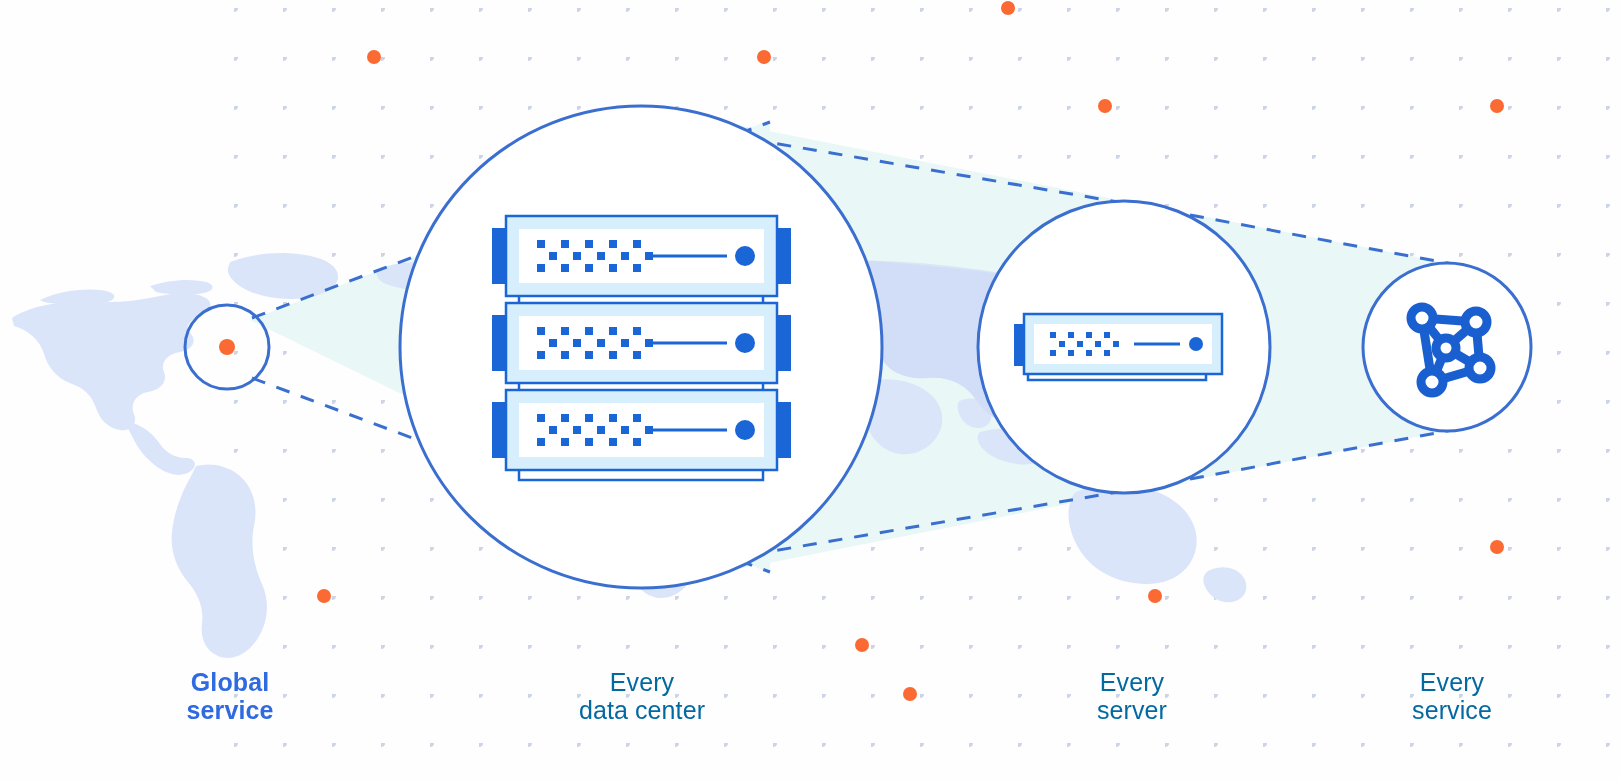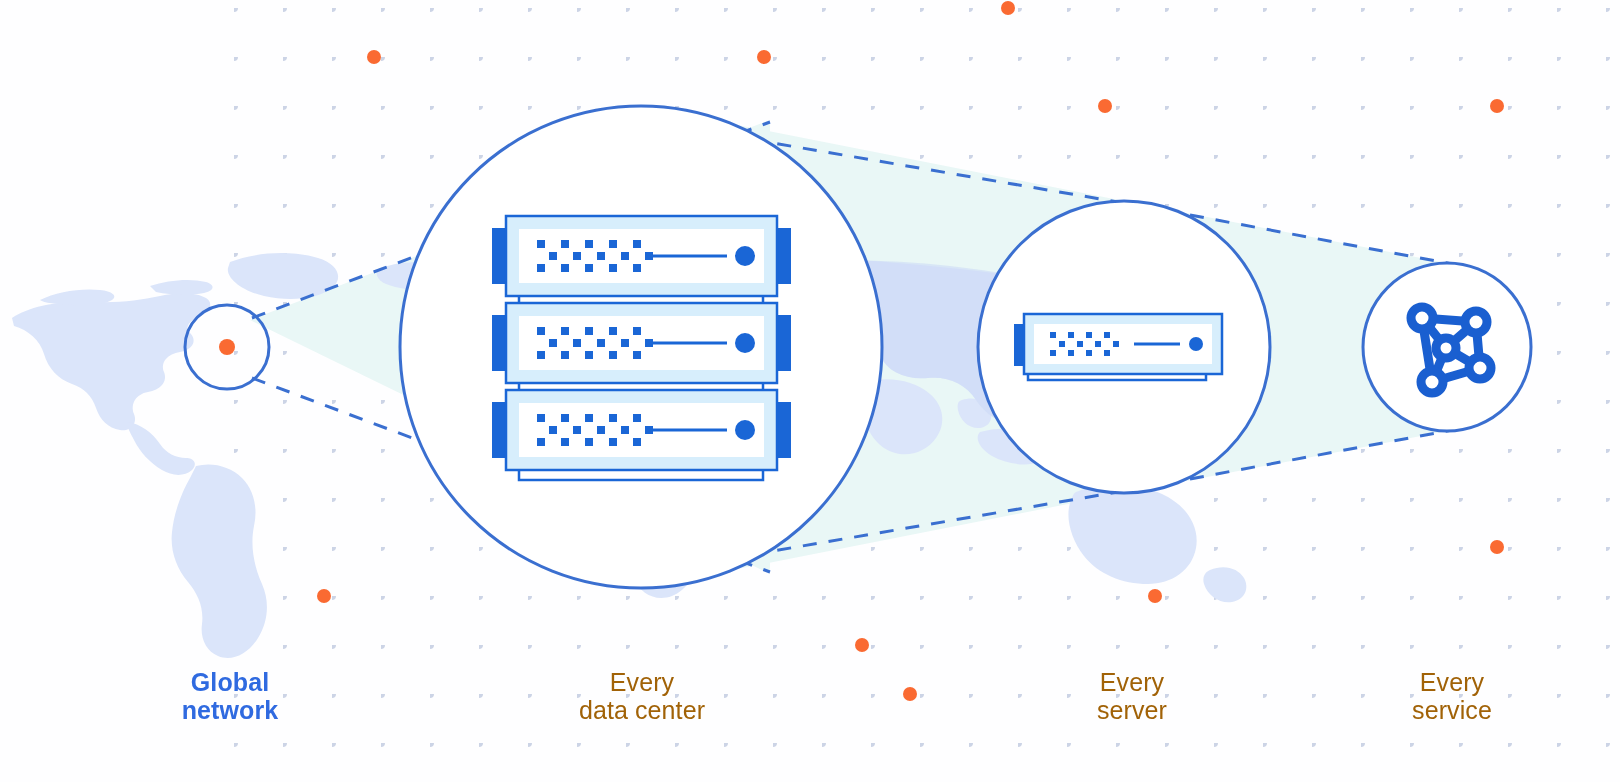--- a/index.html
+++ b/index.html
@@ -22,21 +22,21 @@
     inset: 0;
     width: 1620px;
     height: 782px;
   }
   .label {
     position: absolute;
     text-align: center;
     font-size: 25px;
     line-height: 1.12;
     font-weight: 500;
-    color: #a16207;
+    color: #0369a1;
     white-space: pre-line;
     letter-spacing: 0.1px;
   }
   .label.accent {
     color: #2f6ae0;
     font-weight: 700;
   }
   #label-global  { left:  120px; top: 668px; width: 220px; }
   #label-dc      { left:  530px; top: 668px; width: 224px; }
   #label-server  { left: 1020px; top: 668px; width: 224px; }
@@ -324,21 +324,21 @@
       <circle cx="1497" cy="547" r="7"></circle>
       <circle cx="324" cy="596" r="7"></circle>
       <circle cx="1155" cy="596" r="7"></circle>
       <circle cx="862" cy="645" r="7"></circle>
       <circle cx="910" cy="694" r="7"></circle>
     </g>
 
   </svg>
 
   <div class="label accent" id="label-global">Global
-network</div>
+service</div>
 
   <div class="label" id="label-dc">Every
 data center</div>
 
   <div class="label" id="label-server">Every
 server</div>
 
   <div class="label" id="label-service">Every
 service</div>
 

